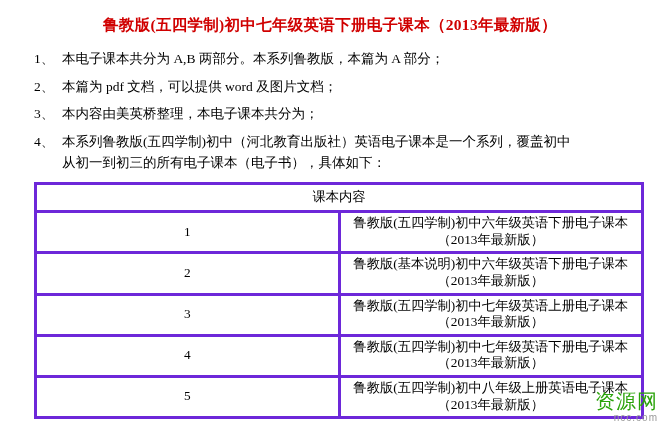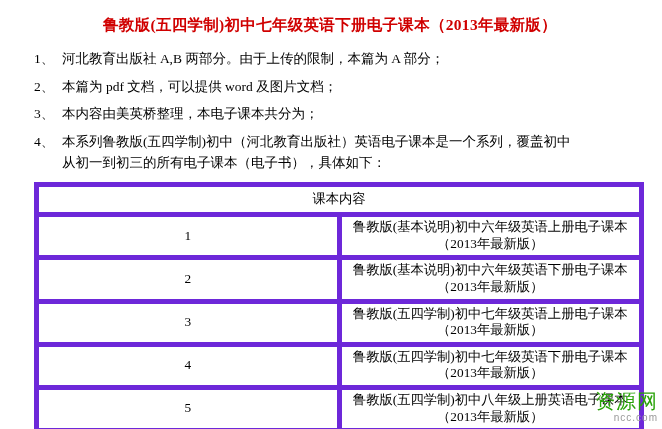--- a/index.html
+++ b/index.html
@@ -58,21 +58,21 @@
   .list-text .ind {
     display: block;
   }
   table.content-table {
     border-collapse: collapse;
     margin: 8px 0 0 16px;
     width: 610px;
     table-layout: fixed;
   }
   table.content-table td, table.content-table th {
-    border: 5px solid #6d28d9;
+    border: 3px solid #6d28d9;
     font-size: 13.3px;
     padding: 2px 0 3px 0;
     text-align: center;
     font-weight: normal;
     height: 20px;
     line-height: 1.25;
   }
   table.content-table th.header-cell {
     font-weight: normal;
   }
@@ -108,21 +108,21 @@
 
 <div class="page">
 
   <div class="doc-title">鲁教版(五四学制)初中七年级英语下册电子课本（2013年最新版）</div>
 
 
   <div class="list">
 
     <div class="list-item">
       <span class="list-num">1、</span>
-      <span class="list-text">河北教育出版社 A,B 两部分。由于上传的限制，本篇为 A 部分；</span>
+      <span class="list-text">本电子课本共分为 A,B 两部分。本系列鲁教版，本篇为 A 部分；</span>
     </div>
 
     <div class="list-item">
       <span class="list-num">2、</span>
       <span class="list-text">本篇为 pdf 文档，可以提供 word 及图片文档；</span>
     </div>
 
     <div class="list-item">
       <span class="list-num">3、</span>
       <span class="list-text">本内容由美英桥整理，本电子课本共分为；</span>
@@ -138,21 +138,21 @@
 
   </div>
 
   <table class="content-table">
     <tbody>
       <tr>
         <th class="header-cell" colspan="2">课本内容</th>
       </tr>
       <tr>
         <td class="idx">1</td>
-        <td>鲁教版(基本说明)初中六年级英语上册电子课本（2013年最新版）</td>
+        <td>鲁教版(五四学制)初中六年级英语下册电子课本（2013年最新版）</td>
       </tr>
       <tr>
         <td class="idx">2</td>
         <td>鲁教版(基本说明)初中六年级英语下册电子课本（2013年最新版）</td>
       </tr>
       <tr>
         <td class="idx">3</td>
         <td>鲁教版(五四学制)初中七年级英语上册电子课本（2013年最新版）</td>
       </tr>
       <tr>

